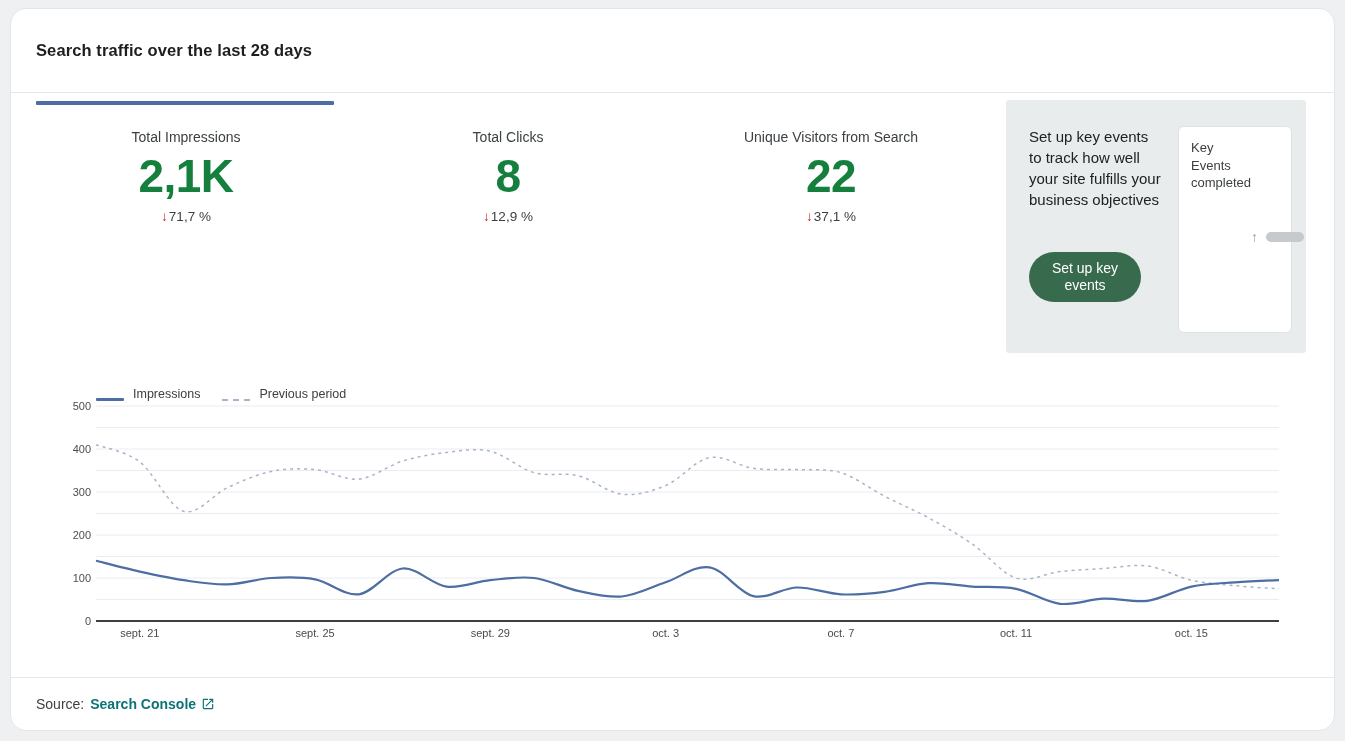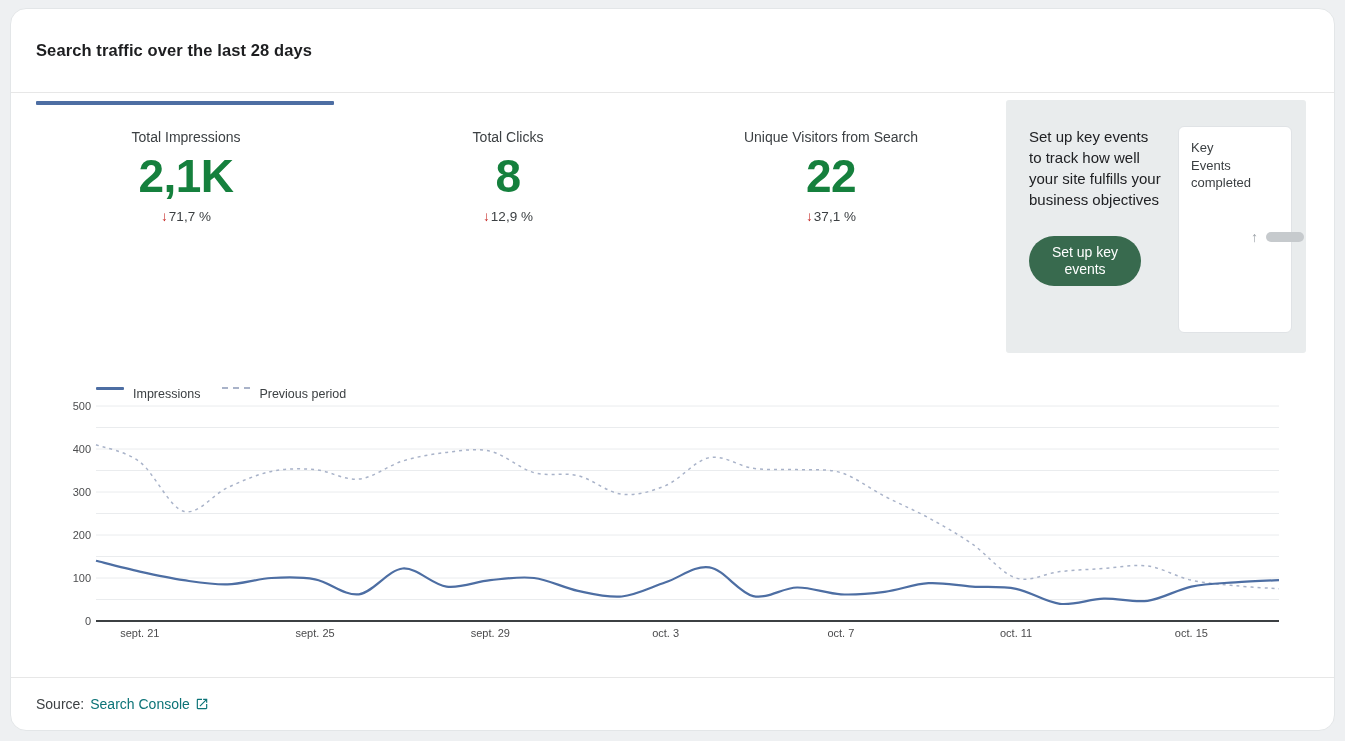--- a/index.html
+++ b/index.html
@@ -12,44 +12,44 @@
   .tab-indicator { position:absolute; left:25px; top:92px; width:298px; height:4px; background:#4d6ea3; border-radius:1px; }
 
   .metric { position:absolute; top:114px; width:300px; text-align:center; }
   .metric-label { font-size:14px; color:#3c4043; padding-top:6px; }
   .metric-value { font-size:46px; font-weight:700; color:#15803d; margin-top:4px; letter-spacing:-.5px; }
   .metric-delta { margin-top:6px; font-size:13.5px; color:#3c4043; }
   .arrow-down { color:#c5221f; font-size:13.5px; margin-right:1px; }
 
   .promo { position:absolute; left:995px; top:91px; width:300px; height:253px; background:#e9eced;
            border-radius:3px; padding:26px 14px 20px 23px; display:flex; }
-  .promo-left { width:132px; display:flex; flex-direction:column; }
+  .promo-left { width:132px; display:flex; flex-direction:column;gap:16px; }
   .promo-text { font-size:15px; line-height:21px; color:#202124; }
   .promo-btn { margin-top:26px; width:112px; height:50px; border:none; border-radius:25px; background:#386a4e;
                color:#fff; font-size:14px; line-height:17px; font-family:inherit; cursor:pointer; padding:0 14px; }
   .mini-card { margin-left:17px; width:114px; height:207px; background:#fff; border:1px solid #e0e3e6;
                border-radius:6px; padding:12px; display:flex; }
   .mini-title { font-size:13px; line-height:17.5px; color:#3c4043; }
   .mini-spark { margin-top:auto; }
   .mini-bottom { margin-top:14px; display:flex; align-items:center; }
   .mini-arrow { color:#9aa0a6; font-size:14px; }
   .mini-pill { margin-left:8px; width:38px; height:10px; border-radius:5px; background:#c6cacd; }
 
   .legend { position:absolute; left:85px; top:377px; display:flex; align-items:center; height:16px; }
-  .legend-item { display:flex; align-items:flex-start; margin-right:22px; }
+  .legend-item { display:flex; align-items:flex-end; margin-right:22px; }
   .legend-line { width:28px; height:3px; border-radius:1px; background:#4d6ea3; margin-right:9px; }
   .legend-dash { width:28px; border-top:2px dashed #a9b3c9; margin-right:9px; }
   .legend-label { font-size:12.5px; color:#3c4043; }
 
   #chart-svg { position:absolute; left:0; top:380px; }
 
   .card-footer { position:absolute; bottom:0; left:0; right:0; height:53px; border-top:1px solid #e7e7e7;
                  display:flex; align-items:center; padding-left:25px; }
   .source-label { font-size:14px; color:#3c4043; margin-right:6px; }
-  .source-link { font-size:14px; font-weight:400; color:#0c7377; text-decoration:none; display:flex; align-items:center; }
+  .source-link { font-size:14px; font-weight:700; color:#0c7377; text-decoration:none; display:flex; align-items:center; }
   .ext-icon { margin-left:5px; width:14px; height:14px; fill:#0c7377; }
 </style>
 </head>
 <body>
 
 <div class="card">
 
   <div class="card-header">
     <span class="card-title">Search traffic over the last 28 days</span>
   </div>

